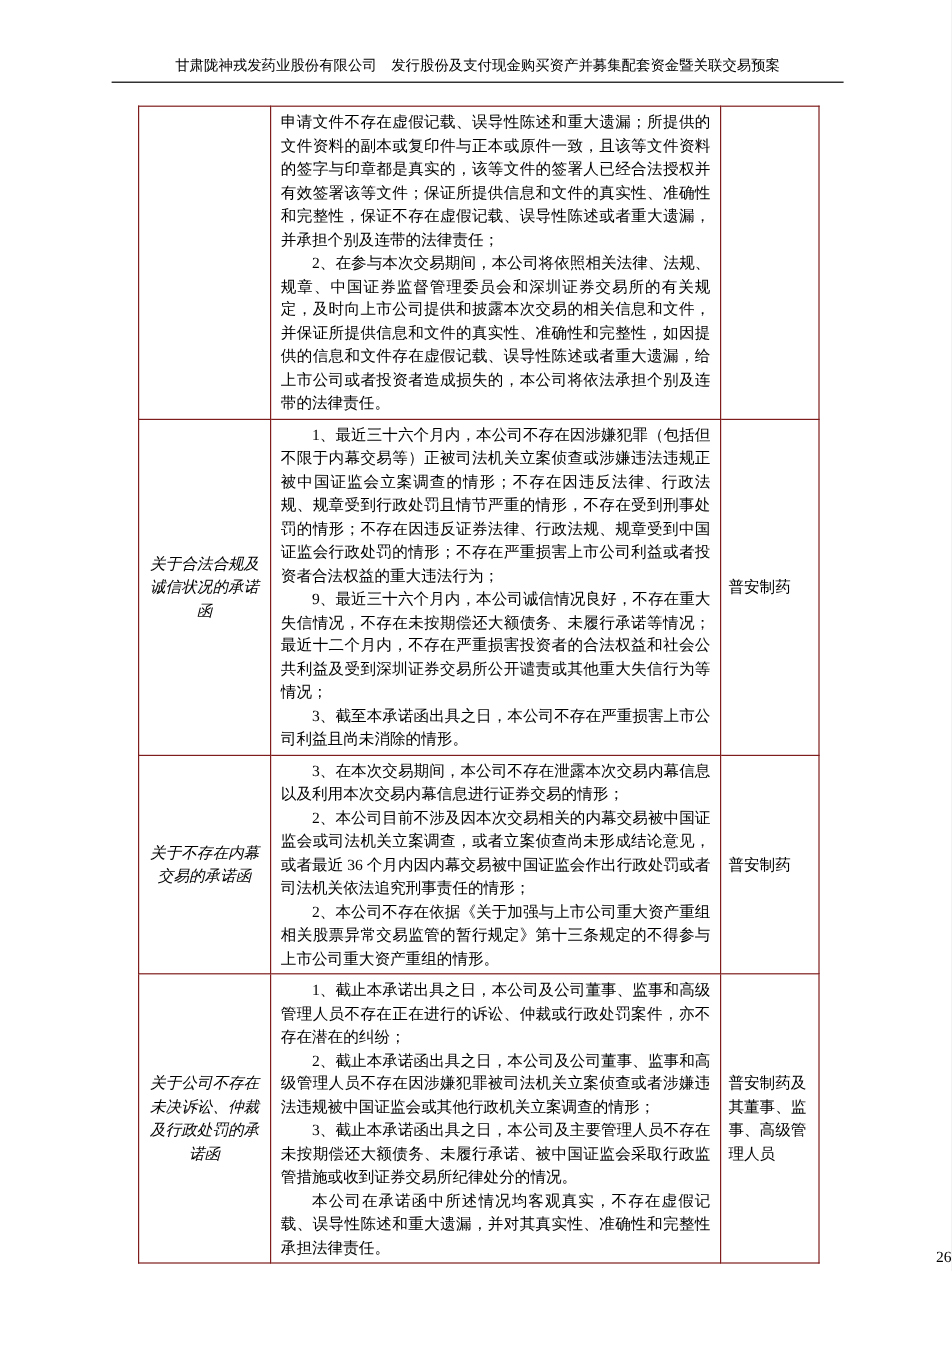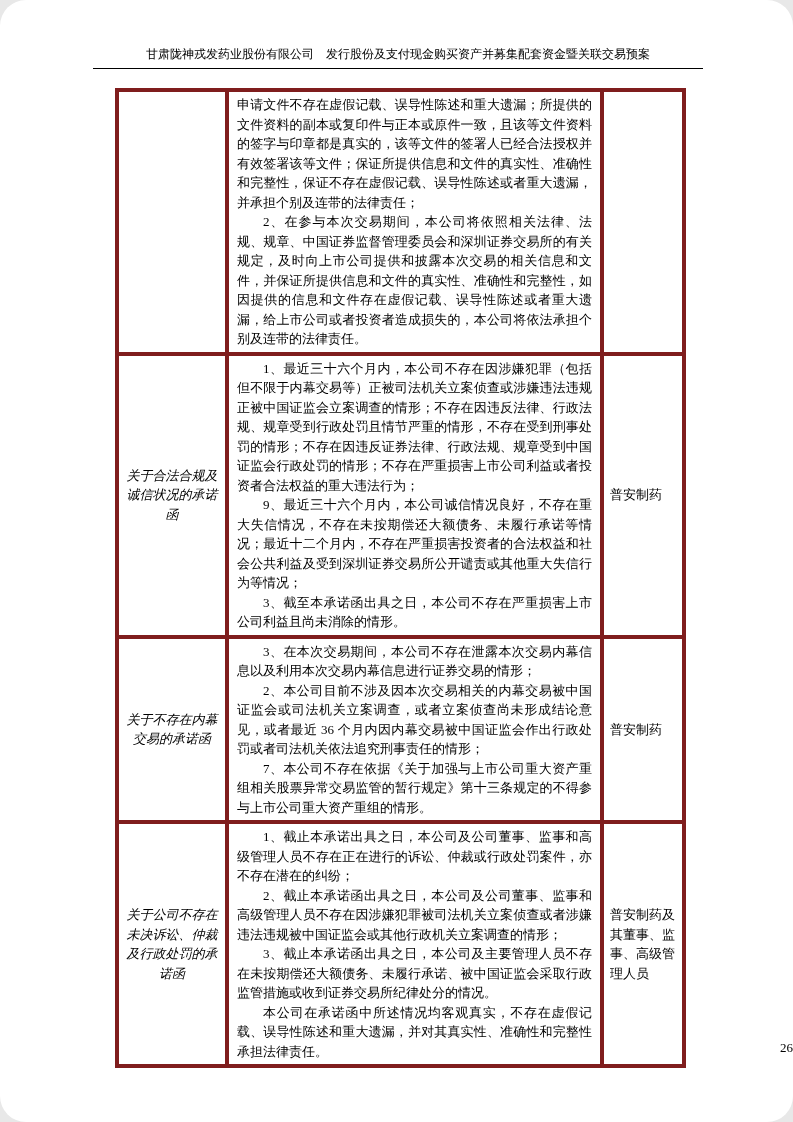--- a/index.html
+++ b/index.html
@@ -9,21 +9,20 @@
   }
   .page {
     position: relative;
     width: 793px;
     height: 1122px;
     margin: 0 auto;
     background: #ffffff;
     font-family: "Liberation Serif", "DejaVu Serif", serif;
     color: #000000;
     overflow: hidden;
-    border-radius: 26px;
   }
   .doc-header {
     position: absolute;
     top: 46px;
     left: 93px;
     right: 90px;
     text-align: center;
     font-size: 12px;
     line-height: 16px;
     border-bottom: 1px solid #000;
@@ -32,21 +31,21 @@
   }
   .commitment-table {
     position: absolute;
     top: 88px;
     left: 115px;
     width: 567px;
     border-collapse: collapse;
     table-layout: fixed;
   }
   .commitment-table td {
-    border: 4px solid #7f1d1d;
+    border: 1px solid #7f1d1d;
     font-size: 13px;
     line-height: 1.5;
     vertical-align: middle;
   }
   .col-label { width: 110px; }
   .col-content { width: 375px; }
   .col-party { width: 82px; }
   .label-cell {
     text-align: center;
     padding: 20px 6px;
@@ -113,21 +112,21 @@
           <p class="para">3、截至本承诺函出具之日，本公司不存在严重损害上市公司利益且尚未消除的情形。</p>
         </td>
         <td class="party-cell">普安制药</td>
       </tr>
 
       <tr>
         <td class="label-cell">关于不存在内幕交易的承诺函</td>
         <td class="content-cell">
           <p class="para">3、在本次交易期间，本公司不存在泄露本次交易内幕信息以及利用本次交易内幕信息进行证券交易的情形；</p>
           <p class="para">2、本公司目前不涉及因本次交易相关的内幕交易被中国证监会或司法机关立案调查，或者立案侦查尚未形成结论意见，或者最近 36 个月内因内幕交易被中国证监会作出行政处罚或者司法机关依法追究刑事责任的情形；</p>
-          <p class="para">7、本公司不存在依据《关于加强与上市公司重大资产重组相关股票异常交易监管的暂行规定》第十三条规定的不得参与上市公司重大资产重组的情形。</p>
+          <p class="para">2、本公司不存在依据《关于加强与上市公司重大资产重组相关股票异常交易监管的暂行规定》第十三条规定的不得参与上市公司重大资产重组的情形。</p>
         </td>
         <td class="party-cell">普安制药</td>
       </tr>
 
       <tr>
         <td class="label-cell">关于公司不存在未决诉讼、仲裁及行政处罚的承诺函</td>
         <td class="content-cell">
           <p class="para">1、截止本承诺出具之日，本公司及公司董事、监事和高级管理人员不存在正在进行的诉讼、仲裁或行政处罚案件，亦不存在潜在的纠纷；</p>
           <p class="para">2、截止本承诺函出具之日，本公司及公司董事、监事和高级管理人员不存在因涉嫌犯罪被司法机关立案侦查或者涉嫌违法违规被中国证监会或其他行政机关立案调查的情形；</p>
           <p class="para">3、截止本承诺函出具之日，本公司及主要管理人员不存在未按期偿还大额债务、未履行承诺、被中国证监会采取行政监管措施或收到证券交易所纪律处分的情况。</p>

